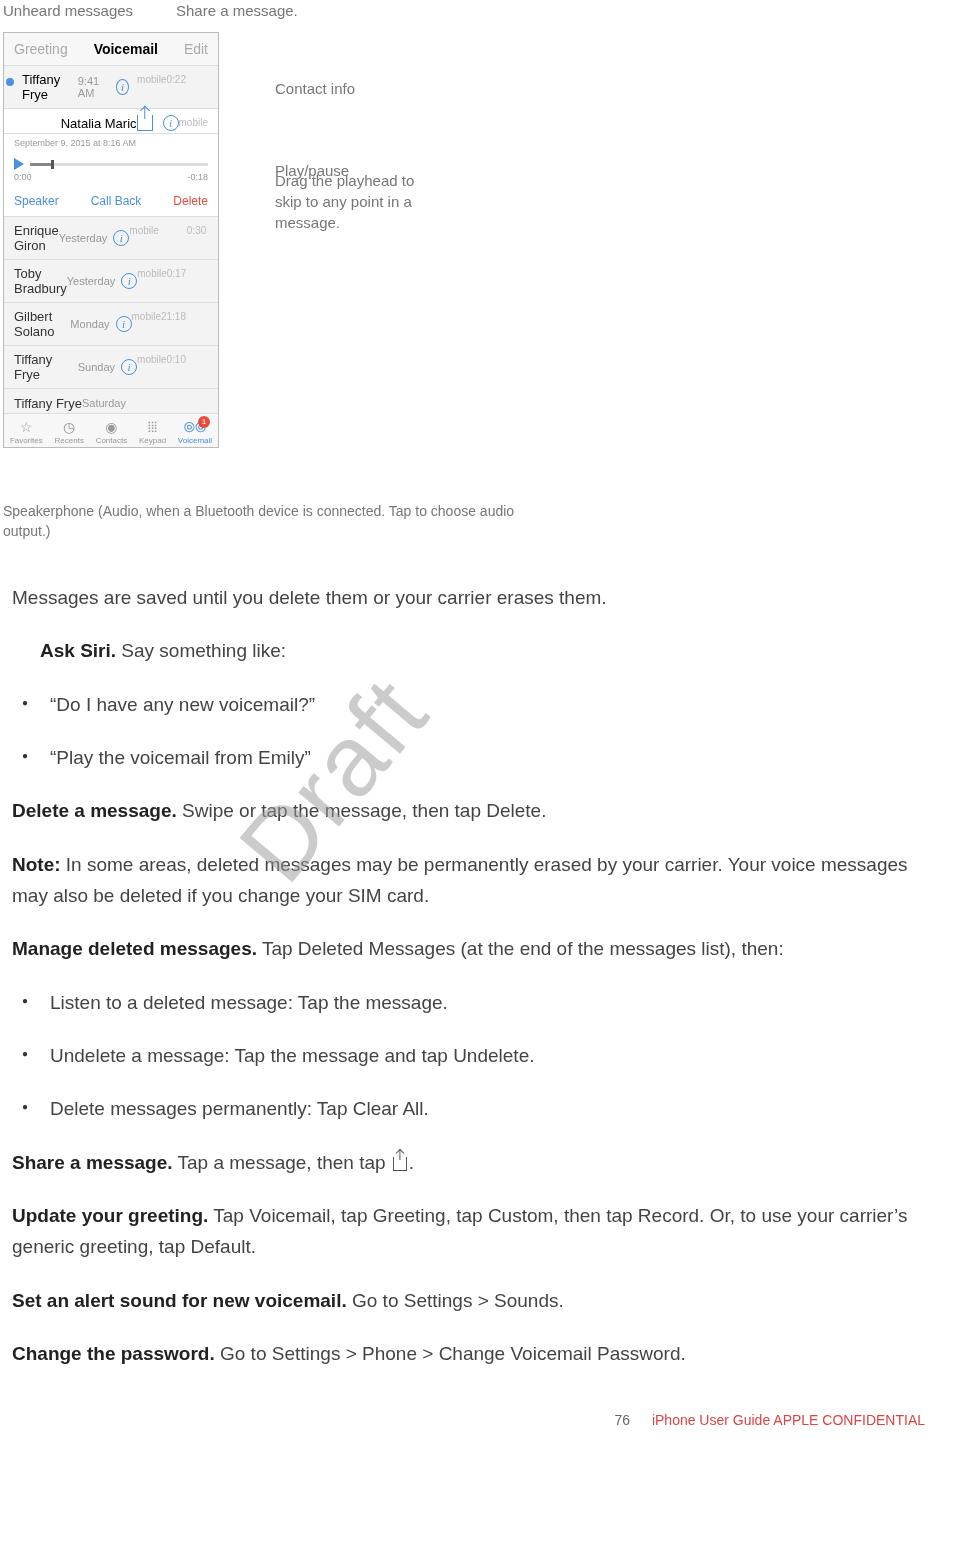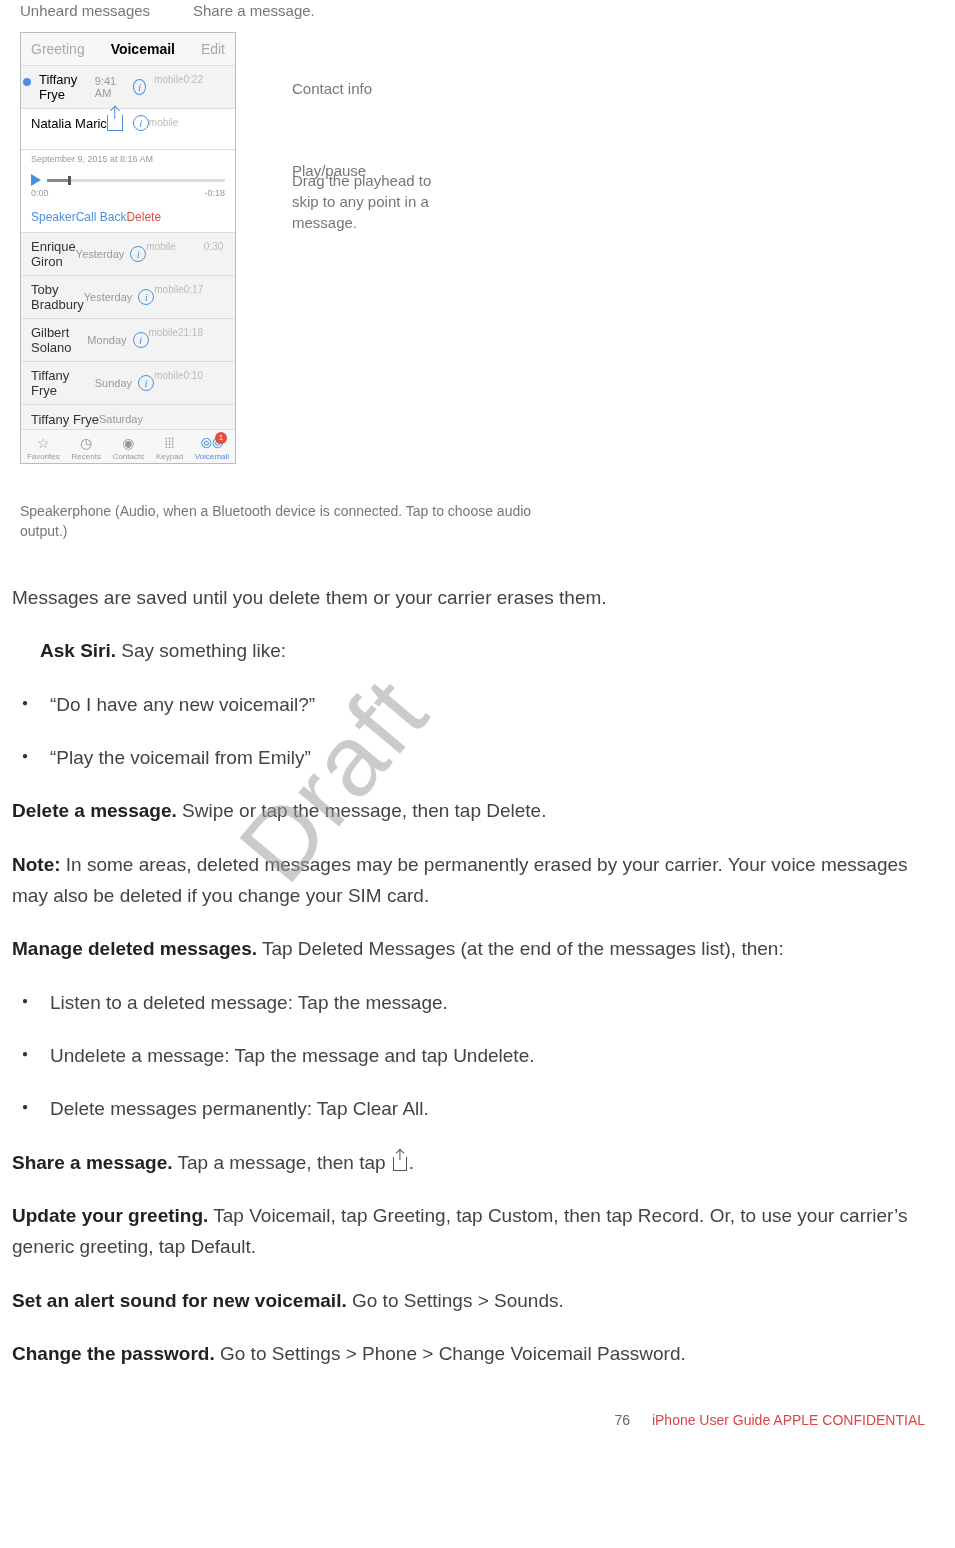--- a/index.html
+++ b/index.html
@@ -10,21 +10,21 @@
       color: #333;
       padding: 0;
       position: relative;
     }
     .page-container {
       position: relative;
       padding-bottom: 40px;
     }
     .figure-area {
       position: relative;
-      margin-left: 20px;
+      margin-left: 3px;
       margin-top: 2px;
       width: 520px;
       height: 520px;
     }
     .phone-mock {
       position: absolute;
       left: 0;
       top: 30px;
       width: 216px;
       border: 1px solid #bbb;
@@ -110,21 +110,21 @@
       background: #888;
     }
     .scrubber-thumb {
       position: absolute; left: 12%; top: -3px; width: 3px; height: 9px; background: #555;
     }
     .time-labels {
       display: flex; justify-content: space-between; font-size: 9px; color: #999;
       padding: 0 10px 4px; background: #fff;
     }
     .action-row {
-      display: flex; justify-content: flex-start; padding: 8px 10px;
+      display: flex; justify-content: space-between; padding: 8px 10px;
       background: #fff; border-bottom: 1px solid #ddd;
       font-size: 12px;
     }
     .action-row .blue { color: #4a90e2; }
     .action-row .red { color: #e74c3c; }
     .tab-bar {
       display: flex; justify-content: space-around;
       background: #f7f7f7; padding: 4px 0 2px;
       border-top: 1px solid #ddd;
       position: relative;
@@ -227,21 +227,21 @@
             <span>9:41 AM</span>
             <span class="info-icon">i</span>
           </span>
         </div>
         <div class="sub">
           <span style="padding-left:8px;">mobile</span>
           <span style="padding-right:22px;">0:22</span>
         </div>
       </div>
 
-      <div class="vm-row selected" style="padding-bottom:18px;">
+      <div class="vm-row selected" style="padding-bottom:2px;justify-content:flex-end;">
         <div class="row-top">
           <span class="name">Natalia Maric</span>
           <span class="time">
             <span class="share-icon"></span>
             <span class="info-icon">i</span>
           </span>
         </div>
         <div class="sub">mobile</div>
       </div>
       <div class="expanded-area">

